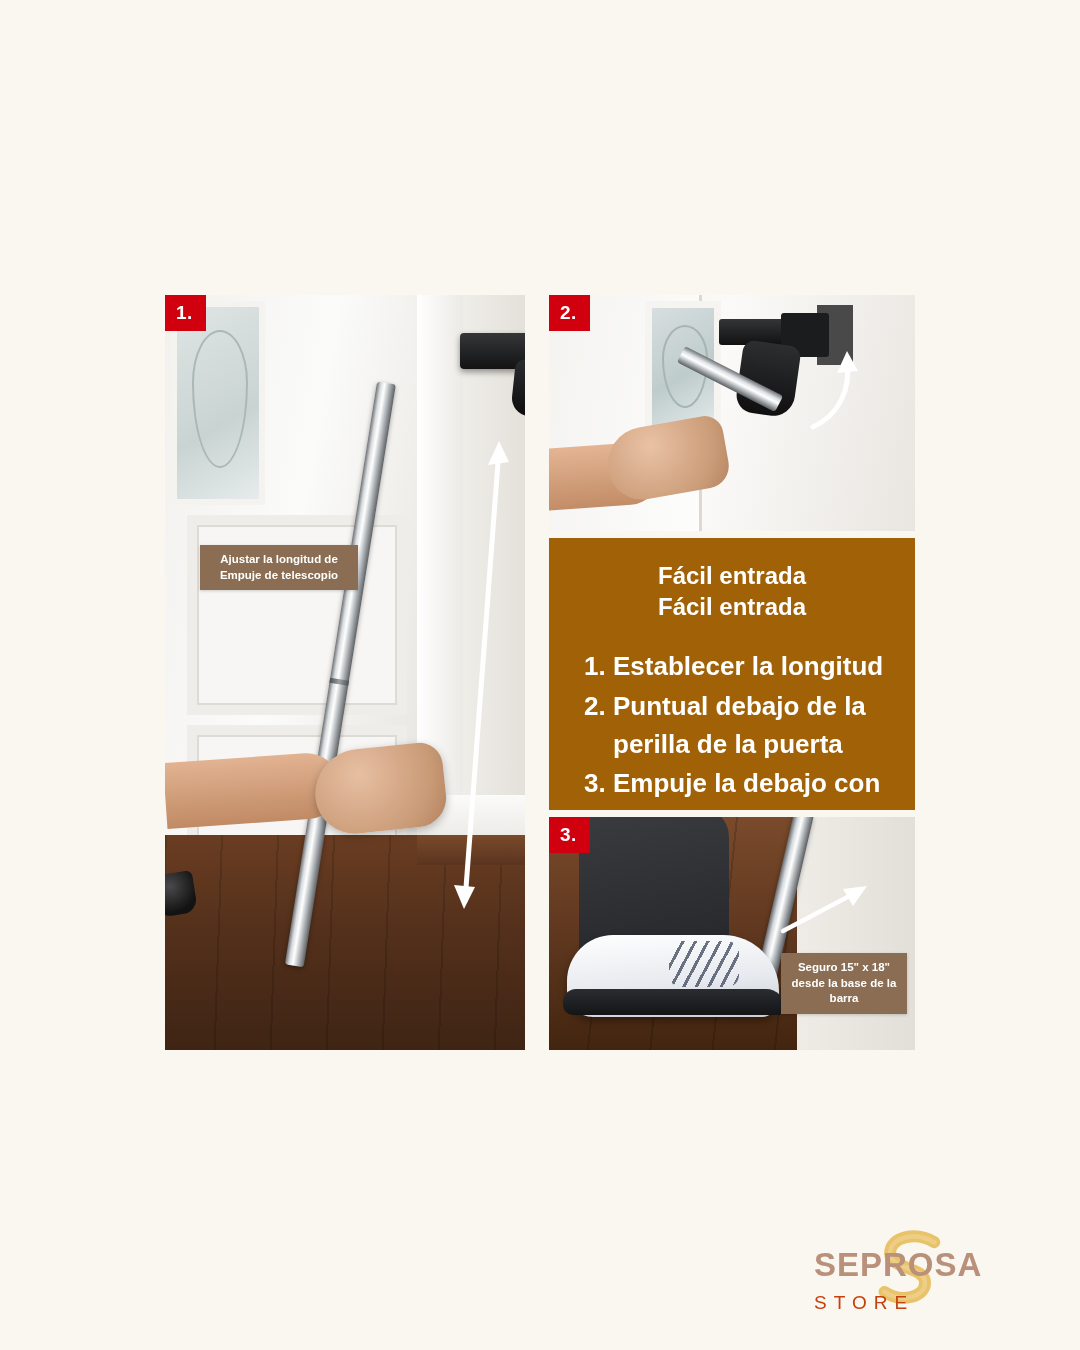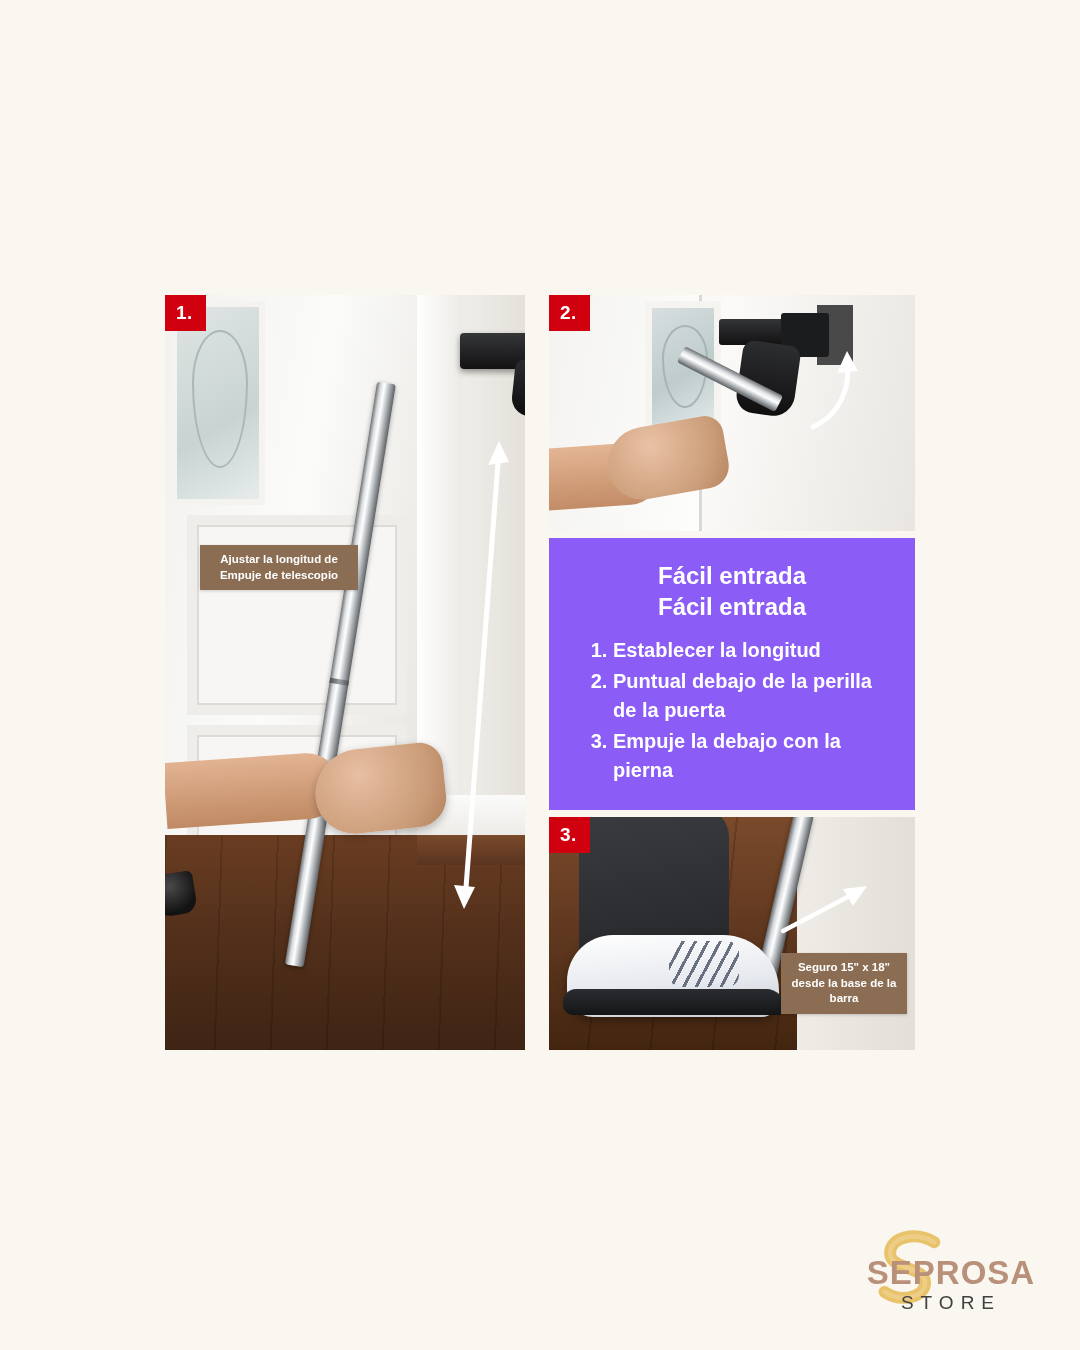--- a/index.html
+++ b/index.html
@@ -44,21 +44,21 @@
     height: 236px;
     background: #e9e7e3;
   }
 
   
   #panel-red {
     left: 549px;
     top: 538px;
     width: 366px;
     height: 272px;
-    background: #8b5cf6;
+    background: #a16207;
     color: #ffffff;
   }
 
   
   #panel-3 {
     left: 549px;
     top: 817px;
     width: 366px;
     height: 233px;
     background: #e9e7e3;
@@ -81,23 +81,23 @@
 
   
   .red-title {
     text-align: center;
     font-size: 24px;
     font-weight: bold;
     line-height: 1.3;
     margin: 22px 0 0 0;
   }
   .red-list {
-    margin: 14px 0 0 0;
+    margin: 26px 0 0 0;
     padding: 0 20px 0 64px;
-    font-size: 20px;
+    font-size: 26px;
     font-weight: bold;
     line-height: 1.45;
   }
   .red-list li {
     margin-bottom: 2px;
   }
 
   
   .caption {
     position: absolute;
@@ -363,46 +363,46 @@
   }
   .ph3-bar-foot {
     position: absolute; left: 184px; top: 150px; width: 34px; height: 30px;
     background: radial-gradient(circle at 40% 30%, #46464a, #141416 70%);
     border-radius: 6px 6px 12px 12px;
   }
 
   
   #brand {
     position: absolute;
-    right: 24px;
+    right: 56px;
     bottom: 38px;
     width: 210px;
-    text-align: center;
+    text-align: left;
     color: #b9907a;
   }
   .brand-mark {
     position: absolute;
     right: 120px;
     bottom: 36px;
     width: 92px;
     height: 92px;
     opacity: .75;
   }
   .brand-name {
     font-size: 33px;
     font-weight: bold;
     letter-spacing: 1px;
     color: #b9907a;
     line-height: 1;
   }
   .brand-sub {
     font-size: 19px;
     letter-spacing: 7px;
-    color: #404040;
-    margin-top: 4px;
+    color: #c2410c;
+    margin-top: 12px;
     line-height: 1;
   }
 </style>
 </head>
 <body>
 
 <div class="page">
 
   <div class="panel" id="panel-1">
     <div class="ph1-wall"></div>

